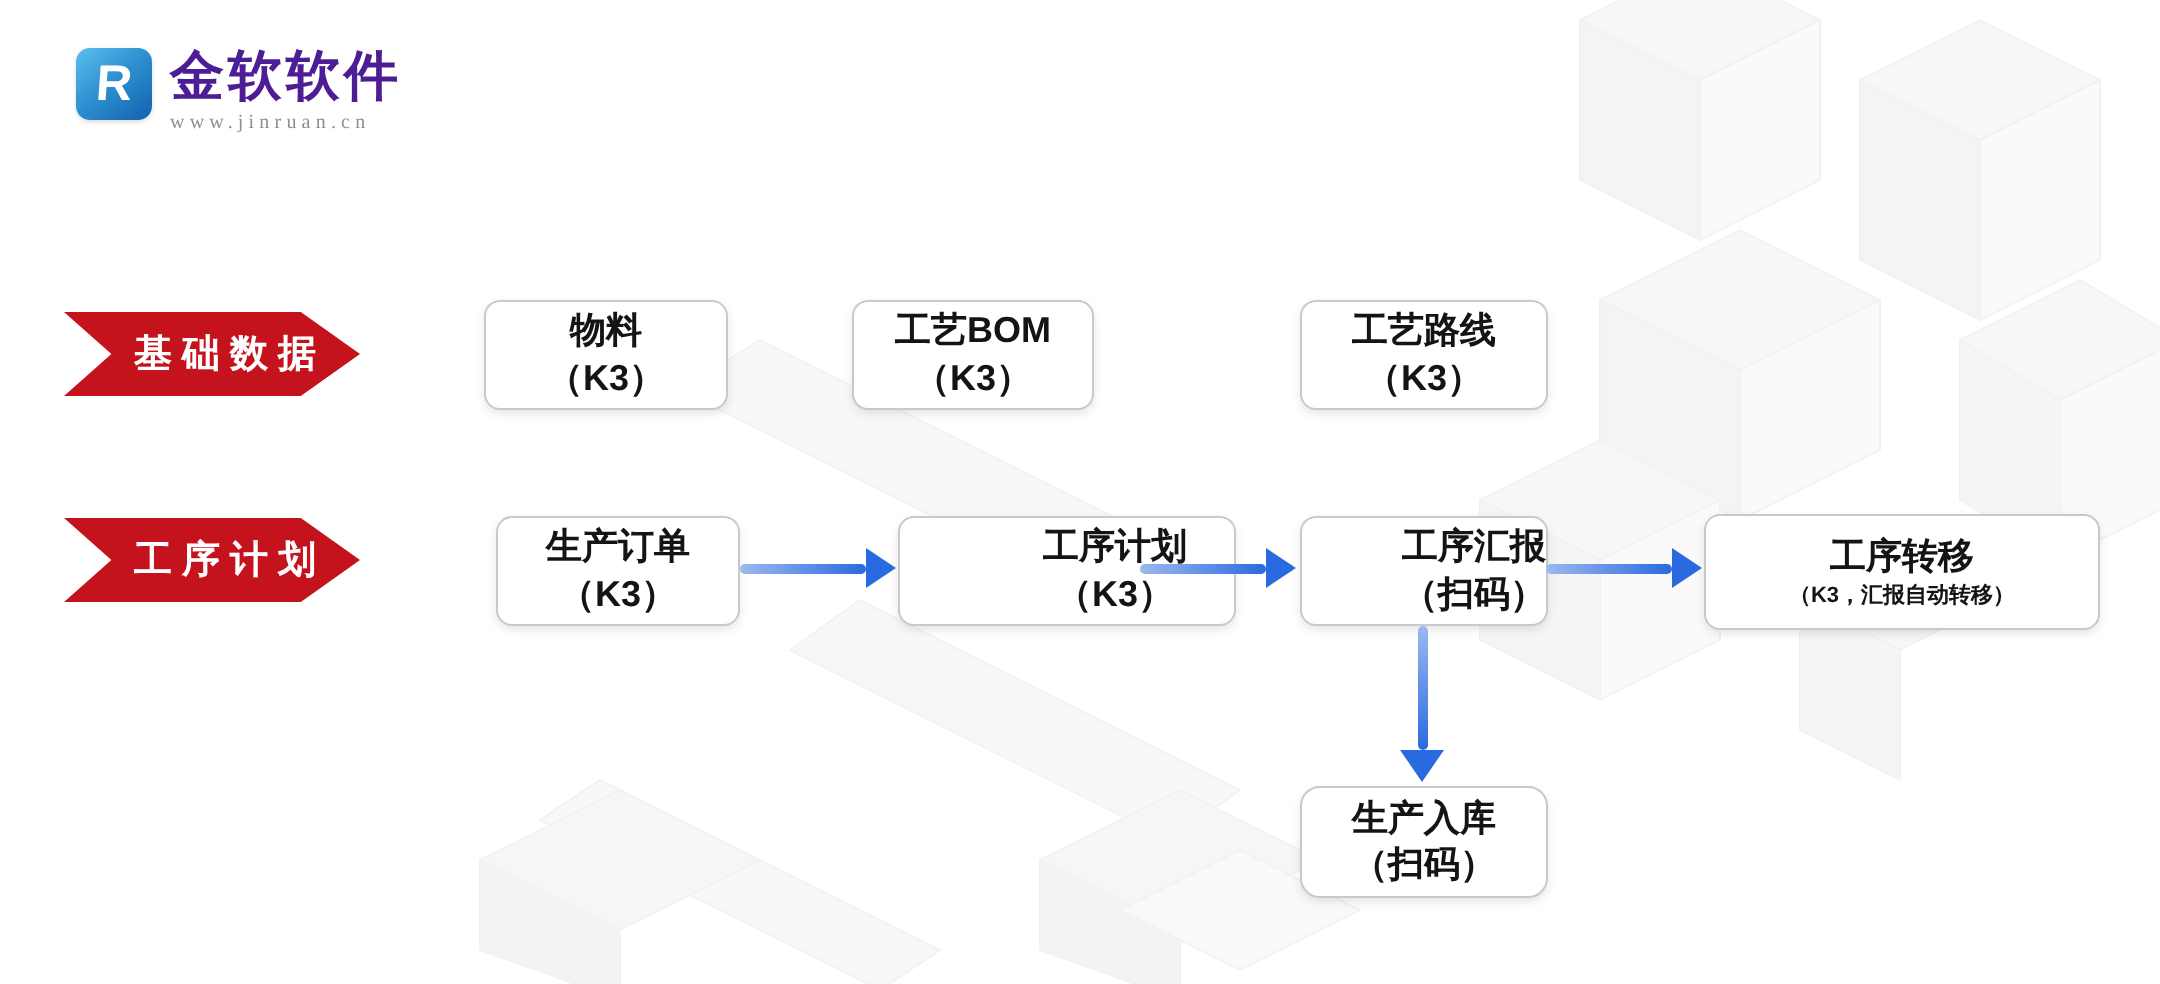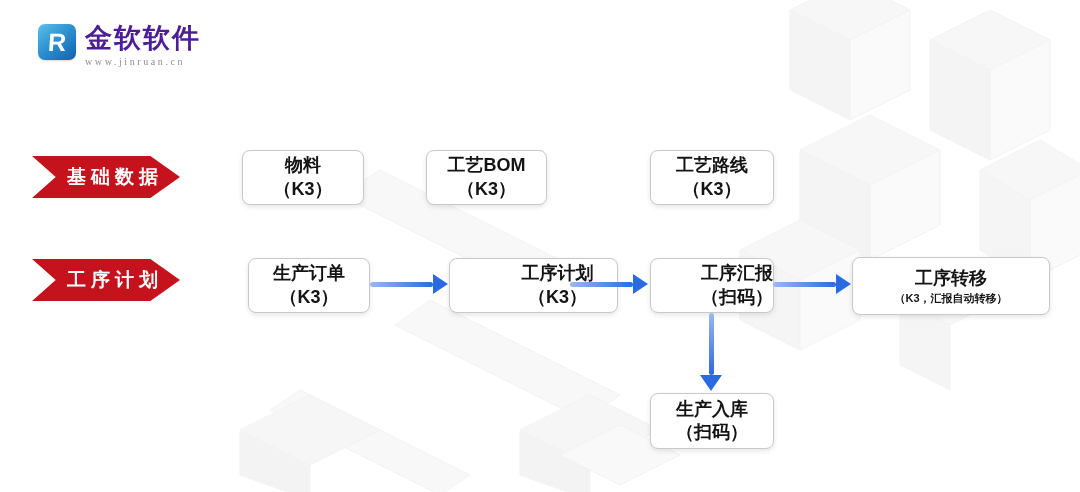--- a/index.html
+++ b/index.html
@@ -138,21 +138,21 @@
   </div>
   <div class="node" style="left:650px;top:258px;width:122px;height:53px;align-items:flex-end;">
     <div class="l1">工序汇报</div>
     <div class="l2">（扫码）</div>
   </div>
   <div class="node wide" style="left:852px;top:257px;width:196px;height:56px;align-items:center;">
     <div class="l1">工序转移</div>
     <div class="l2">（K3，汇报自动转移）</div>
   </div>
 
-  <div class="node" style="left:650px;top:393px;width:122px;height:54px;">
+  <div class="node" style="left:650px;top:393px;width:122px;height:54px;border-radius:10px;">
     <div class="l1">生产入库</div>
     <div class="l2">（扫码）</div>
   </div>
 
   <div class="arrow-h" style="left:370px;top:273px;width:78px;">
     <div class="shaft"></div>
     <div class="head"></div>
   </div>
   <div class="arrow-h" style="left:570px;top:273px;width:78px;">
     <div class="shaft"></div>

